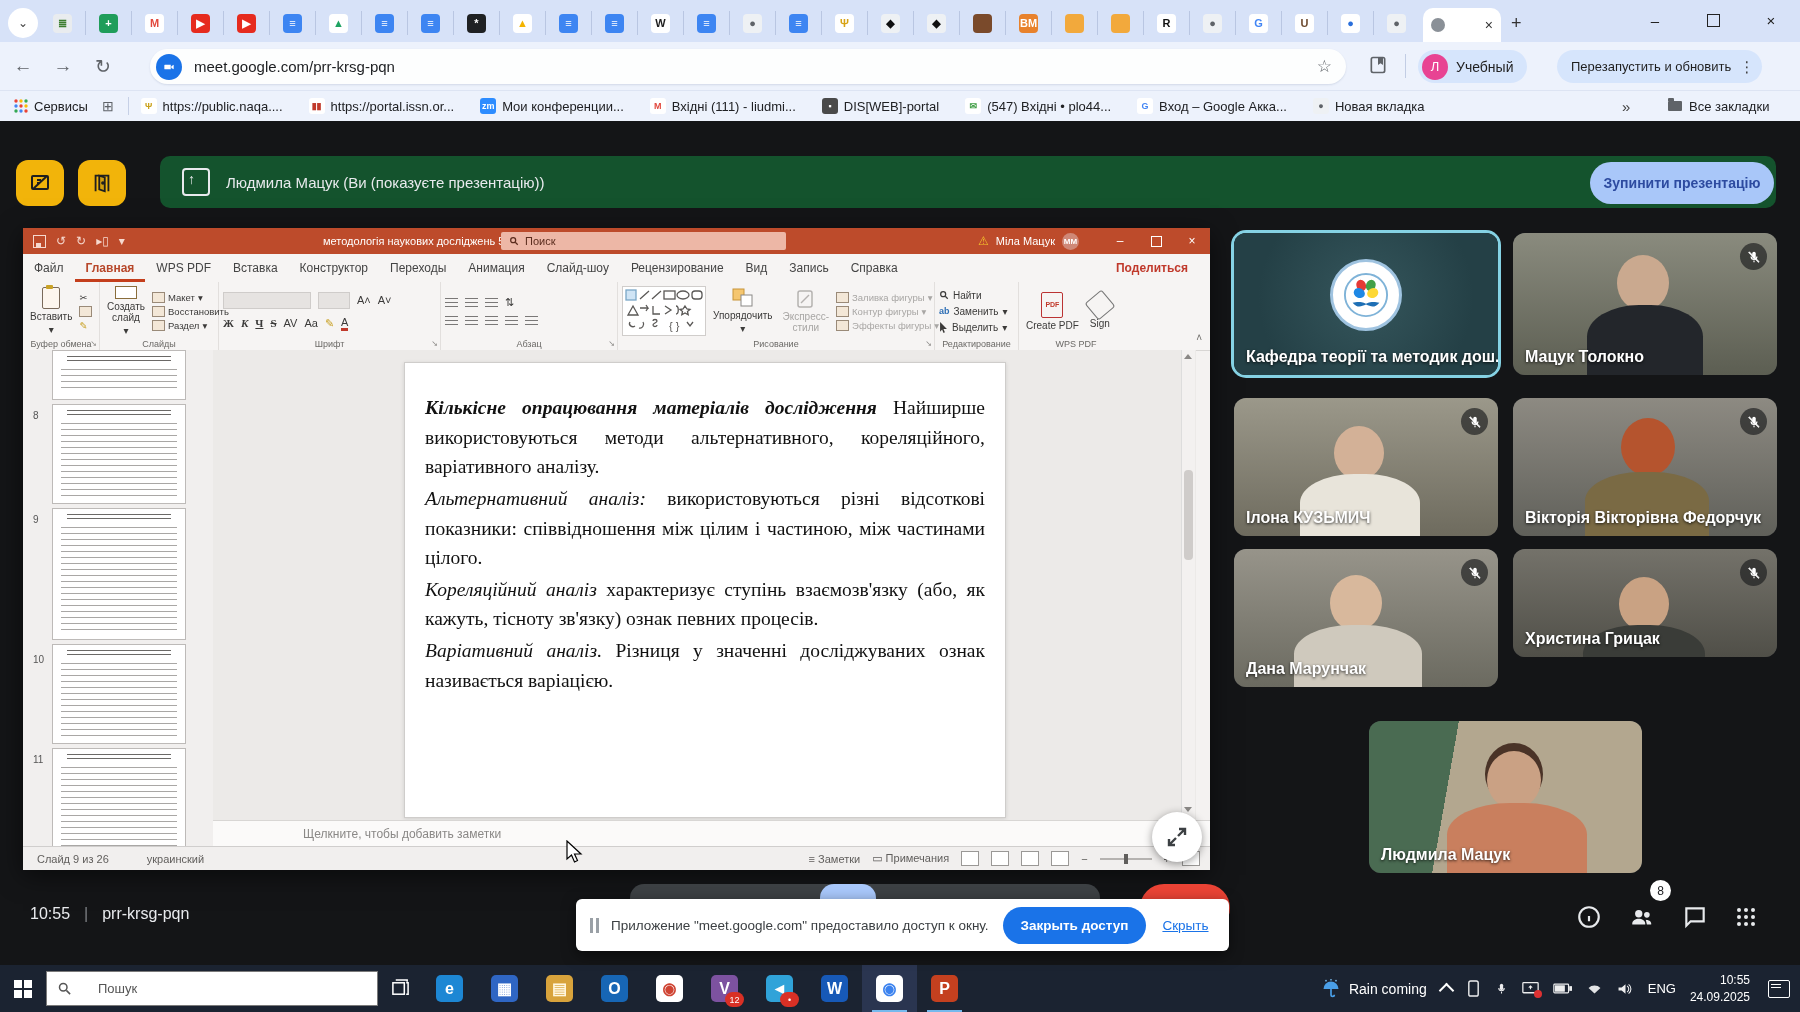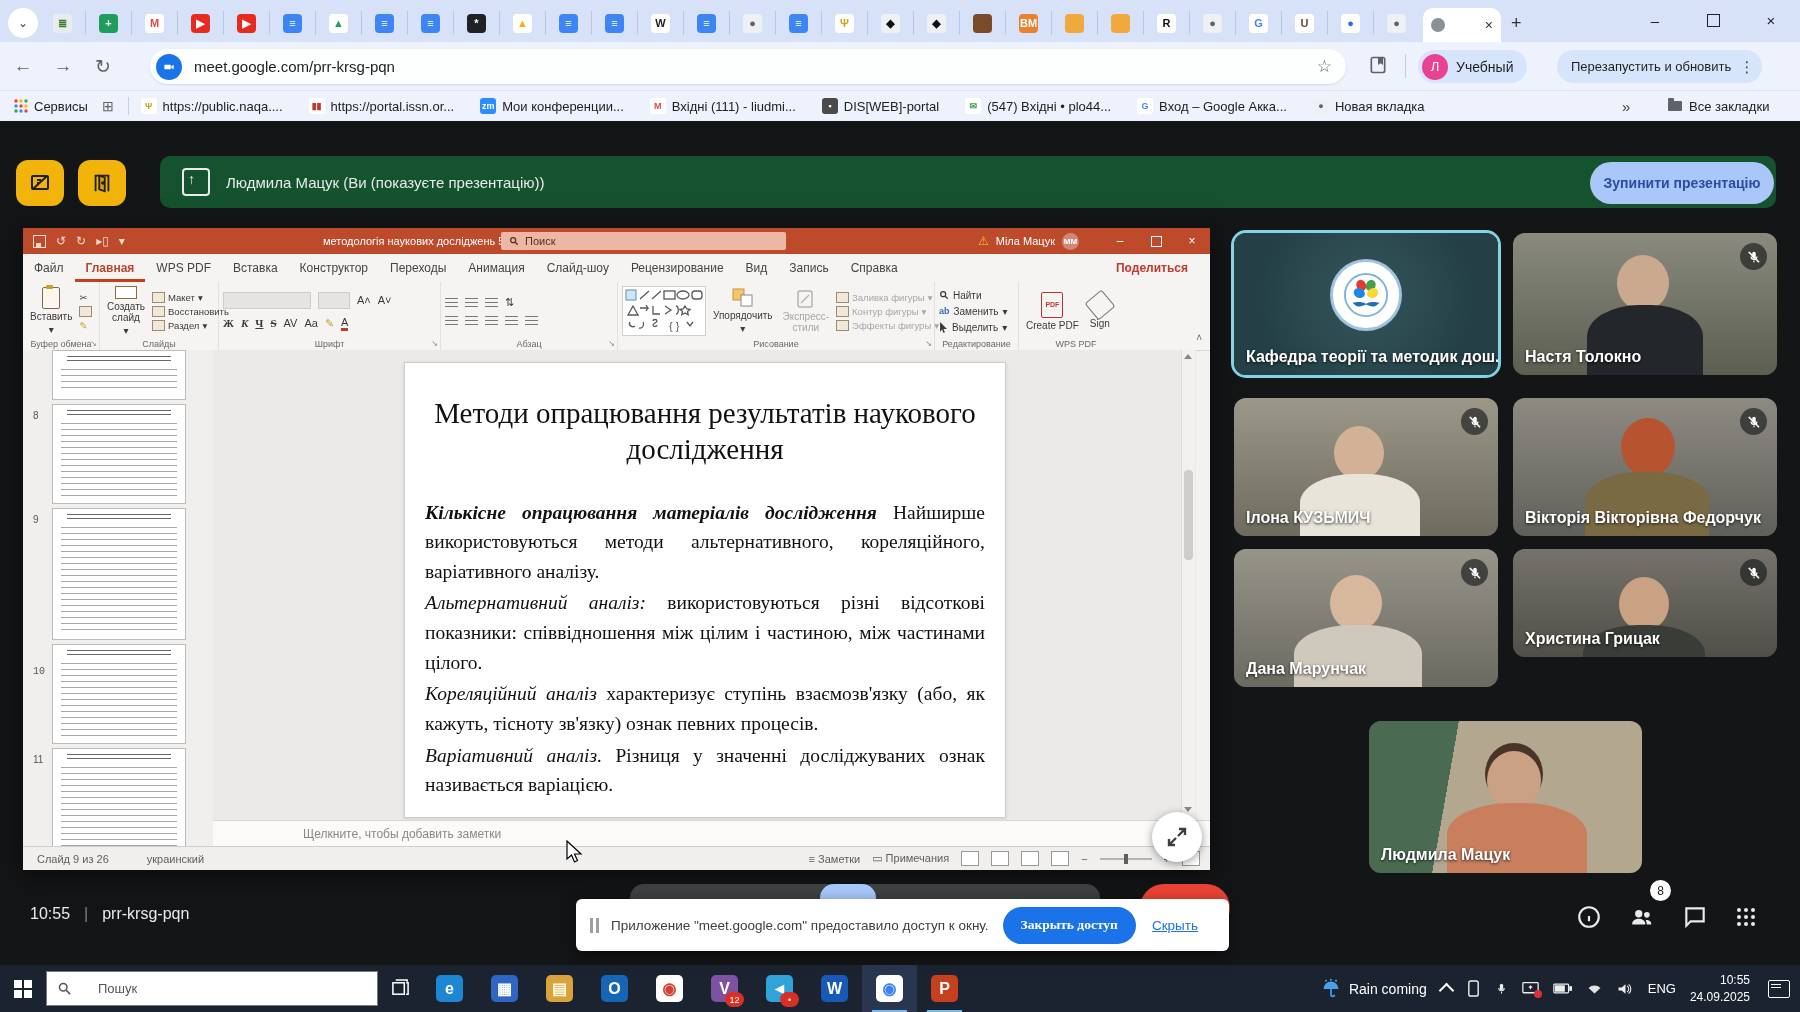--- a/index.html
+++ b/index.html
@@ -131,21 +131,21 @@
   .torso{position:absolute;border-radius:45% 45% 0 0;}
   .logo-circle{position:absolute;left:50%;top:44%;transform:translate(-50%,-50%);width:66px;height:66px;border-radius:50%;background:#fff;border:3px solid #9fc3e0;display:flex;align-items:center;justify-content:center;}
   
   .meet-time{position:absolute;left:30px;top:905px;color:#e8eaed;font-size:16px;display:flex;align-items:center;gap:14px;}
   .meet-time .sep{color:#7d8085;}
   .ctrlbar{position:absolute;top:884px;height:48px;border-radius:14px;background:#3c4043;}
   .notif{position:absolute;left:576px;top:899px;width:653px;height:52px;background:#fff;border-radius:6px;box-shadow:0 4px 14px rgba(0,0,0,.5);display:flex;align-items:center;z-index:5;}
   .pausebars{display:flex;gap:3px;margin-left:14px;}
   .pausebars i{width:3px;height:15px;background:#9aa0a6;}
   .notif-text{margin-left:12px;font-size:13.5px;color:#3c4043;}
-  .notif-btn{margin-left:14px;height:37px;padding:0 18px;border-radius:19px;background:#1a73e8;color:#fff;font-size:13.5px;font-weight:bold;display:flex;align-items:center;font-family:Liberation Serif, serif;}
+  .notif-btn{margin-left:14px;height:37px;padding:0 18px;border-radius:19px;background:#1a73e8;color:#fff;font-size:13.5px;font-weight:bold;display:flex;align-items:center;}
   .notif-link{margin-left:16px;font-size:13.5px;color:#1a73e8;text-decoration:underline;}
   .meet-right{position:absolute;left:1576px;top:904px;display:flex;align-items:center;gap:26px;}
   .badge8{position:absolute;left:1650px;top:880px;width:21px;height:21px;border-radius:50%;background:#fff;color:#202124;font-size:12px;display:flex;align-items:center;justify-content:center;z-index:6;}
   .fab-expand{position:absolute;left:1152px;top:812px;width:50px;height:50px;border-radius:50%;background:#fff;display:flex;align-items:center;justify-content:center;z-index:4;box-shadow:0 2px 8px rgba(0,0,0,.4);}
   
   .taskbar{position:absolute;left:0;top:965px;width:1800px;height:47px;background:#1b2331;display:flex;align-items:center;color:#fff;}
   .start{width:46px;display:flex;align-items:center;justify-content:center;}
   .tsearch{width:330px;height:33px;background:#fff;display:flex;align-items:center;border:1px solid #7a7a7a;}
   .tsearch span{color:#555;font-size:13px;margin-left:26px;}
   .taskview{width:44px;display:flex;justify-content:center;}
@@ -649,39 +649,38 @@
             </div>
         </div>
           <div class="thumb-slot selected">
           <span class="thumb-num" style="top: 164px;">9</span>
           <div class="thumb" style="top: 158px; height: 130px; position: absolute;">
               <div class="thead"></div>
               <div class="tlines"></div>
             </div>
         </div>
           <div class="thumb-slot">
-          <span class="thumb-num" style="top: 316px; font-family: Liberation Mono, monospace;">10</span>
+          <span class="thumb-num" style="top: 304px;">10</span>
           <div class="thumb" style="top: 294px; height: 98px; position: absolute;">
               <div class="thead"></div>
               <div class="tlines"></div>
             </div>
         </div>
           <div class="thumb-slot">
           <span class="thumb-num" style="top: 404px;">11</span>
           <div class="thumb" style="top: 398px; height: 120px; position: absolute;">
               <div class="thead"></div>
               <div class="tlines"></div>
             </div>
         </div>
         </div>
     </div>
 
     <div class="workspace">
       <div class="slide">
-        <div class="slide-title">Методи опрацювання результатів наукового дослідження</div>
         <div class="slide-body">
           <p><span class="lead1">Кількісне опрацювання матеріалів дослідження</span> <span>Найширше використовуються методи альтернативного, кореляційного, варіативного аналізу.</span></p>
           <p><span class="leadi">Альтернативний аналіз:</span> <span>використовуються різні відсоткові показники: співвідношення між цілим і частиною, між частинами цілого.</span></p>
           <p><span class="leadi">Кореляційний аналіз</span> <span>характеризує ступінь взаємозв'язку (або, як кажуть, тісноту зв'язку) ознак певних процесів.</span></p>
           <p><span class="leadi">Варіативний аналіз.</span> <span>Різниця у значенні досліджуваних ознак називається варіацією.</span></p>
         </div>
       </div>
       <div class="vscroll">
         <span class="tri up"></span>
         <span class="vthumb"></span>
@@ -738,21 +737,21 @@
       <span class="head" style="left:104px;top:22px;width:52px;height:56px;background:#caa98f;"></span>
       <span class="torso" style="left:74px;top:72px;width:116px;height:70px;background:#23262b;"></span>
     </div>
     <span class="mute">
       <svg width="14" height="14" viewBox="0 0 24 24" fill="#fff">
           <path d="M12 15a3 3 0 0 0 3-3V6a3 3 0 0 0-6 0v6a3 3 0 0 0 3 3z"></path>
           <path d="M6 11a6 6 0 0 0 12 0h-2a4 4 0 0 1-8 0H6zM11 18h2v3h-2z"></path>
           <path d="M4 3l17 17-1.4 1.4L2.6 4.4z" stroke="#fff"></path>
         </svg>
     </span>
-    <span class="name">Настя Толокно</span>
+    <span class="name">Мацук Толокно</span>
   </div>
 
   <div class="tile" style="left:1234px;top:398px;width:264px;height:138px;">
     <div class="person" style="background:linear-gradient(#9b988a,#6e6b5e);">
       <span class="head" style="left:100px;top:28px;width:50px;height:54px;background:#d3b197;"></span>
       <span class="torso" style="left:66px;top:76px;width:120px;height:64px;background:#e8e4da;"></span>
     </div>
     <span class="mute">
       <svg width="14" height="14" viewBox="0 0 24 24" fill="#fff">
           <path d="M12 15a3 3 0 0 0 3-3V6a3 3 0 0 0-6 0v6a3 3 0 0 0 3 3z"></path>

